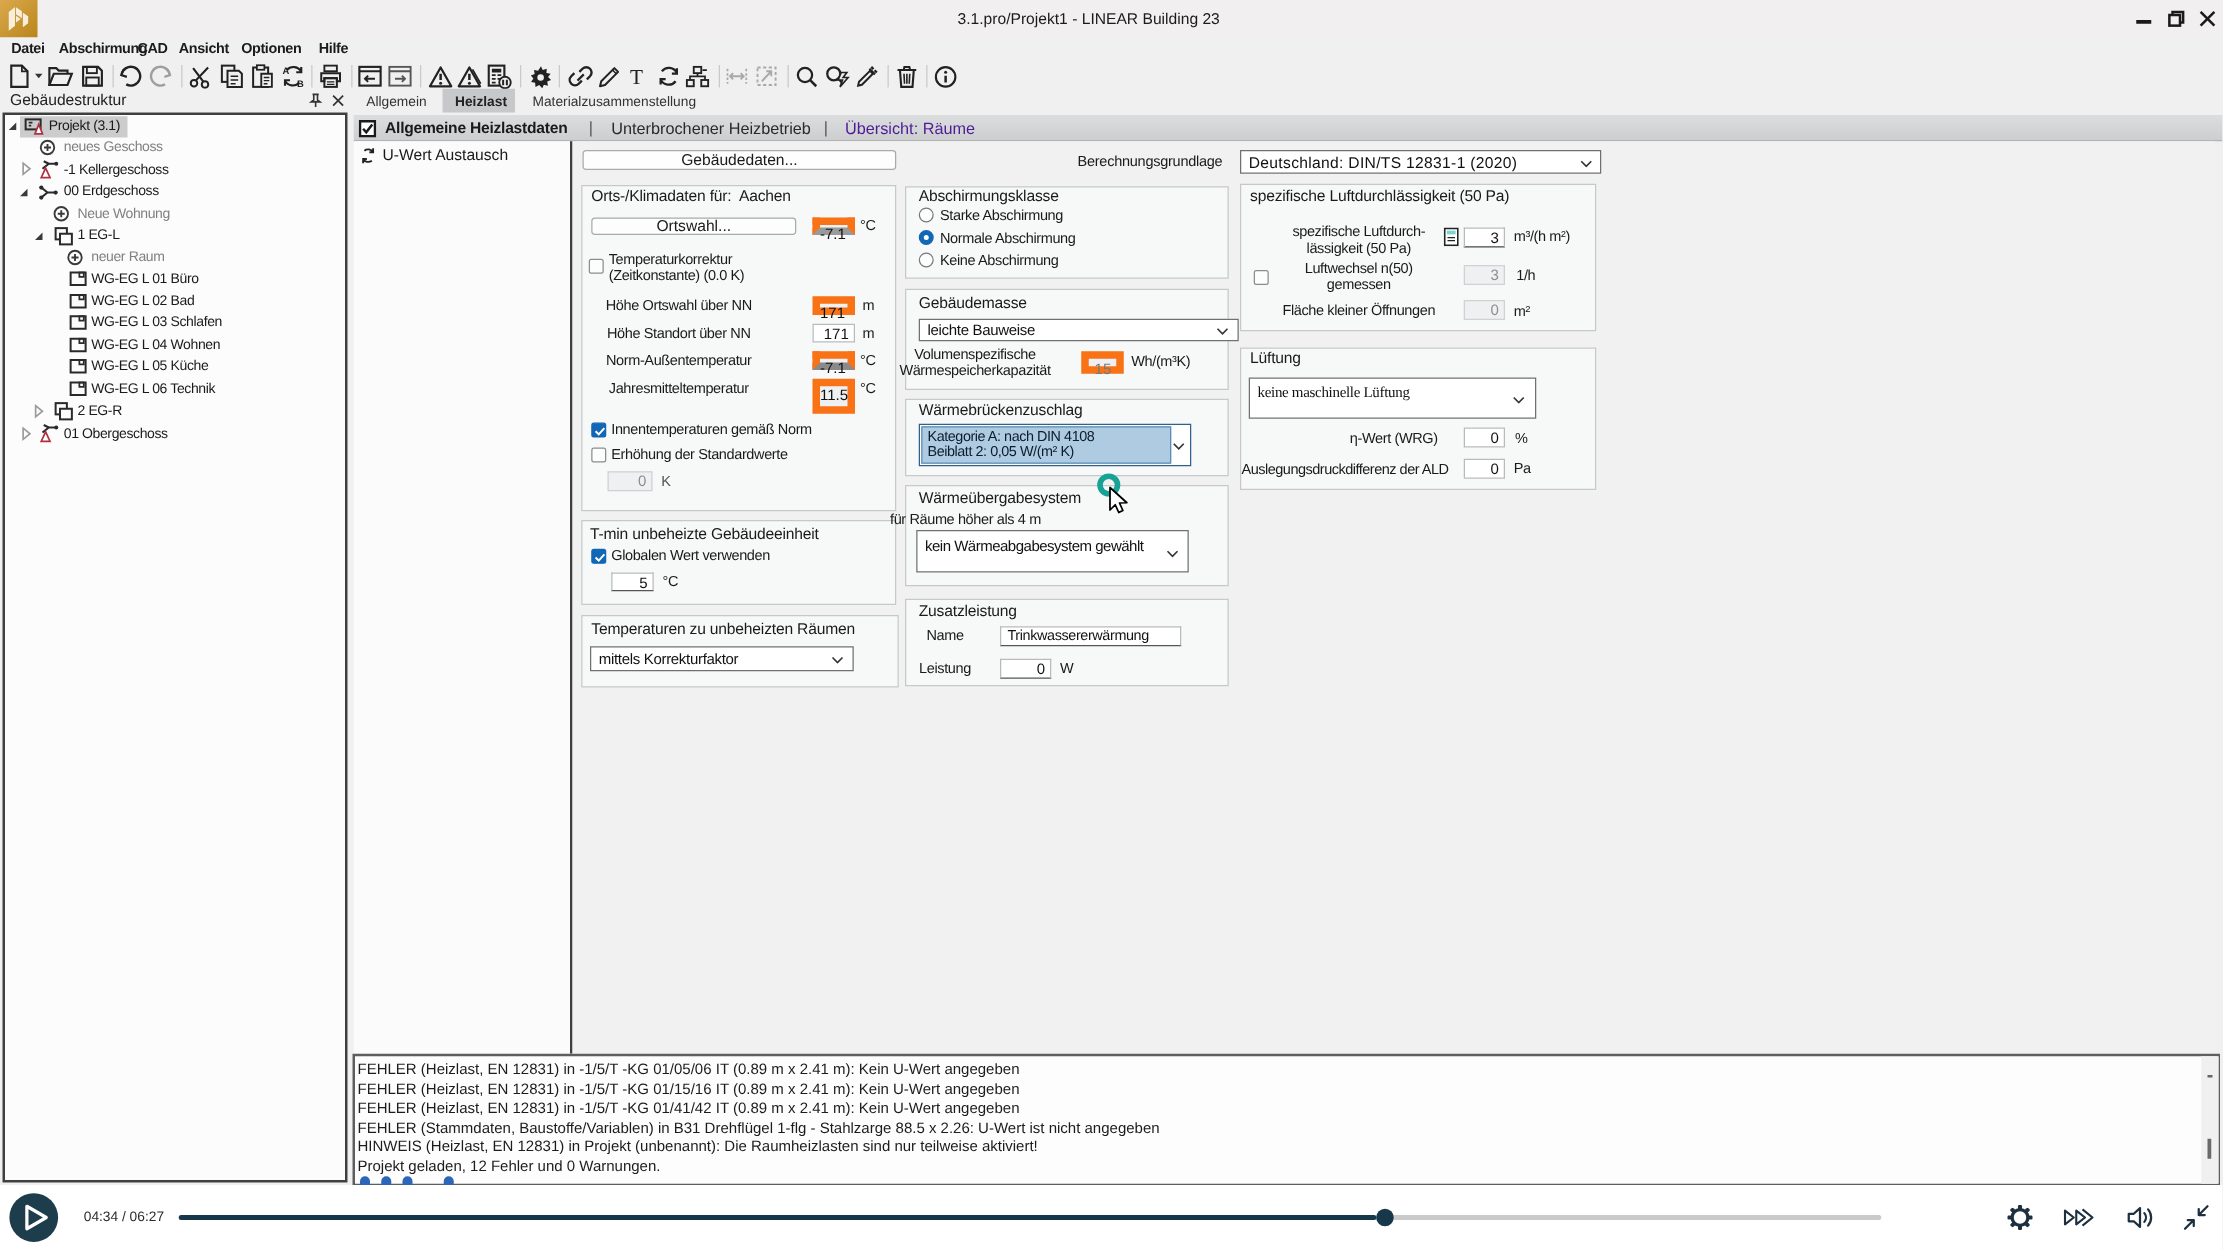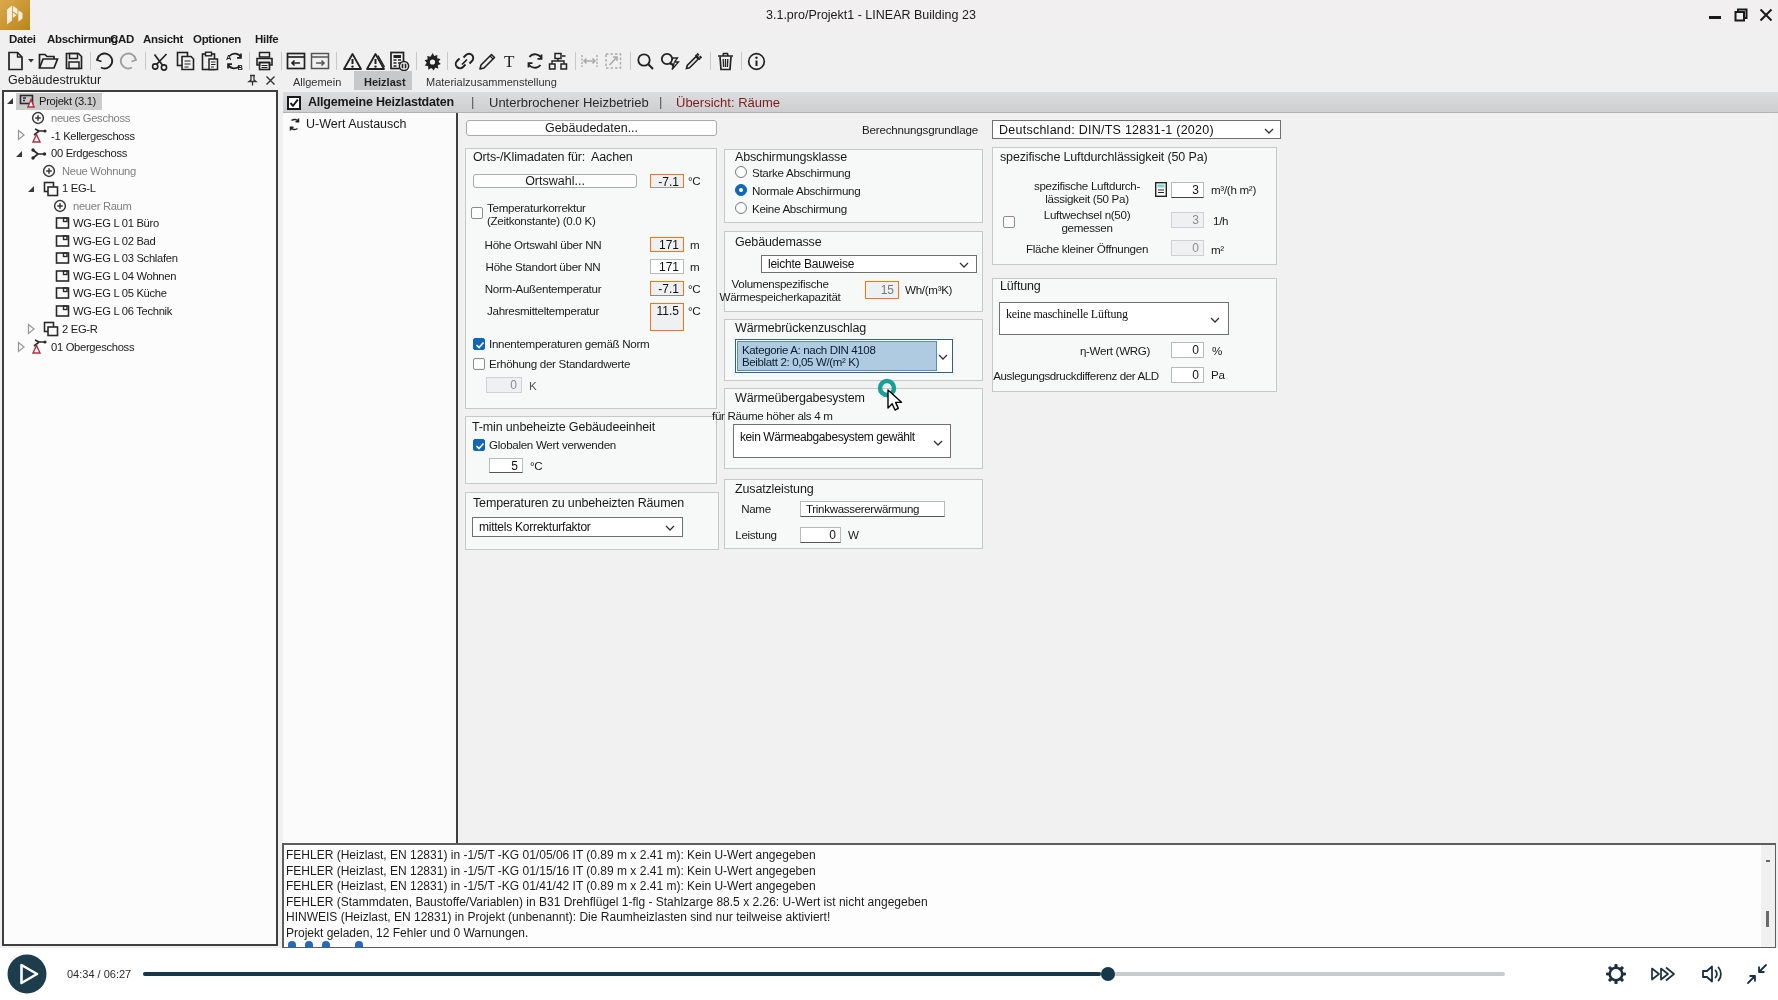--- a/index.html
+++ b/index.html
@@ -3,21 +3,21 @@
 <meta charset="utf-8">
 <style>
   * { margin:0; padding:0; box-sizing:border-box; }
   html,body { width:1778px; height:1000px; overflow:hidden; }
   body { font-family:"Liberation Sans", sans-serif; font-size:12.5px; color:#1a1a1a; background:#f0f0f0; position:relative; filter:blur(0.4px); }
   .abs { position:absolute; }
   .groupbox { position:absolute; background:#f7f8f8; border:1px solid #c6c8ca; }
   .gtitle { position:absolute; font-size:12.5px; letter-spacing:-0.15px; color:#1a1a1a; white-space:nowrap; }
   .btn { position:absolute; background:#fdfdfd; border:1px solid #a8aaac; border-radius:3px; text-align:center; font-size:12.5px; color:#1a1a1a; }
   .inp { position:absolute; background:#fff; border:1px solid #b8babc; font-size:12px; color:#111; text-align:right; padding-right:4px; line-height:14px; }
-  .inp-ro { background:#eef0f1; border:1px solid #f97316; }
+  .inp-ro { background:#eef0f1; border:6px solid #f97316; }
   .inp-dis { background:#eef0f1; border:1px solid #cfd1d3; color:#8b8d8f; }
   .lbl { position:absolute; white-space:nowrap; font-size:11.6px; letter-spacing:-0.3px; color:#1a1a1a; }
   .lblr { position:absolute; white-space:nowrap; font-size:11.6px; letter-spacing:-0.3px; color:#1a1a1a; text-align:center; }
   .combo { position:absolute; background:#fff; border:1px solid #6e7072; font-size:12.5px; color:#111; }
   .combo .cv { position:absolute; left:6px; top:50%; transform:translateY(-50%); white-space:nowrap; font-size:12px; letter-spacing:-0.25px; }
   .chev { position:absolute; width:10px; height:6px; }
   .cb { position:absolute; width:12px; height:12px; border:1px solid #8a8c8e; border-radius:2px; background:#fdfdfd; }
   .cb-on { background:#1166b5; border-color:#1166b5; }
   .cb-on svg { position:absolute; left:0; top:0; }
   .radio { position:absolute; width:12px; height:12px; border:1px solid #77797b; border-radius:50%; background:#fdfdfd; }
@@ -228,21 +228,21 @@
 <div class="abs" id="subcb" style="left:287px;top:96px;width:13px;height:13px;">
   <svg width="14" height="14" viewBox="0 0 14 14">
       <rect x="1" y="1" width="12" height="12" fill="#fff" stroke="#1a1a1a" stroke-width="2"></rect>
       <path d="M3.5 7 L6 9.8 L10.8 3.6" fill="none" stroke="#1a1a1a" stroke-width="2"></path>
     </svg>
 </div>
 <div class="abs" style="left:308px;top:95px;font-size:12.5px;font-weight:700;letter-spacing:-0.2px;color:#1a1a1a;">Allgemeine Heizlastdaten</div>
 <div class="abs" style="left:471px;top:94px;font-size:13px;color:#555;">|</div>
 <div class="abs" style="left:489px;top:95px;font-size:13px;color:#2a2a2a;">Unterbrochener Heizbetrieb</div>
 <div class="abs" style="left:659px;top:94px;font-size:13px;color:#555;">|</div>
-<div class="abs" style="left:676px;top:95px;font-size:13px;color:#7f1d1d;">Übersicht: Räume</div>
+<div class="abs" style="left:676px;top:95px;font-size:13px;color:#4c1d95;">Übersicht: Räume</div>
 
 <div class="abs" style="left:2px;top:90px;width:276px;height:856px;background:#fcfcfc;border:2px solid #3f3f3f;"></div>
 <div id="tree">
   <svg class="abs" style="left:5px;top:96px;" width="10" height="10" viewBox="0 0 10 10">
       <path d="M8 2 L8 8 L2 8 Z" fill="#3a3a3a"></path>
     </svg>
   <div class="abs" style="left:16px;top:92.5px;width:86px;height:17px;background:#cccccc;"></div>
   <svg class="abs" style="left:19px;top:93.5px;" width="16" height="15" viewBox="0 0 16 15">
     <rect x="1.5" y="1.5" width="12" height="8" fill="none" stroke="#2a2a2a" stroke-width="1.6"></rect>
     <path d="M4 4 h3 M4 6.5 h2" stroke="#2a2a2a" stroke-width="1.4"></path>
@@ -426,21 +426,21 @@
   <div class="lbl" style="left:752px;top:166px;">Starke Abschirmung</div>
   <div class="radio" style="left:735px;top:184px;border-color:#1166b5;background:#1166b5;">
       <span style="position:absolute;left:3px;top:3px;width:4px;height:4px;border-radius:50%;background:#fff;"></span>
     </div>
   <div class="lbl" style="left:752px;top:184px;">Normale Abschirmung</div>
   <div class="radio" style="left:735px;top:202px;"></div>
   <div class="lbl" style="left:752px;top:202px;">Keine Abschirmung</div>
 
   <div class="groupbox" style="left:724px;top:231px;width:259px;height:81px;"></div>
   <div class="gtitle" style="left:735px;top:235px;">Gebäudemasse</div>
-  <div class="combo" style="left:761px;top:255px;width:216px;height:18px;">
+  <div class="combo" style="left:735px;top:255px;width:256px;height:18px;">
     <span class="cv">leichte Bauweise</span>
     <svg class="chev" style="right:7px;top:6px;" viewBox="0 0 10 6">
         <path d="M1 1 L5 5 L9 1" fill="none" stroke="#333" stroke-width="1.3"></path>
       </svg>
   </div>
   <div class="lblr" style="left:700px;top:277px;width:160px;">Volumenspezifische<br>Wärmespeicherkapazität</div>
   <div class="inp inp-ro" style="left:865px;top:281px;width:34px;height:18px;line-height:17px;color:#77797b;">15</div>
   <div class="lbl" style="left:905px;top:283px;">Wh/(m³K)</div>
 
   <div class="groupbox" style="left:724px;top:319px;width:259px;height:62px;"></div>

